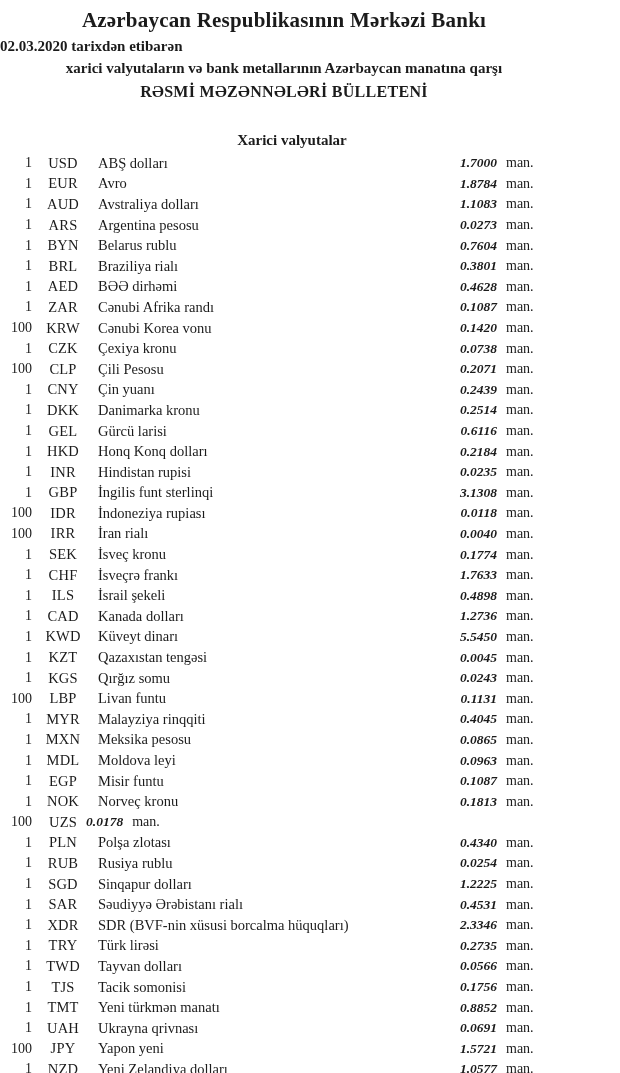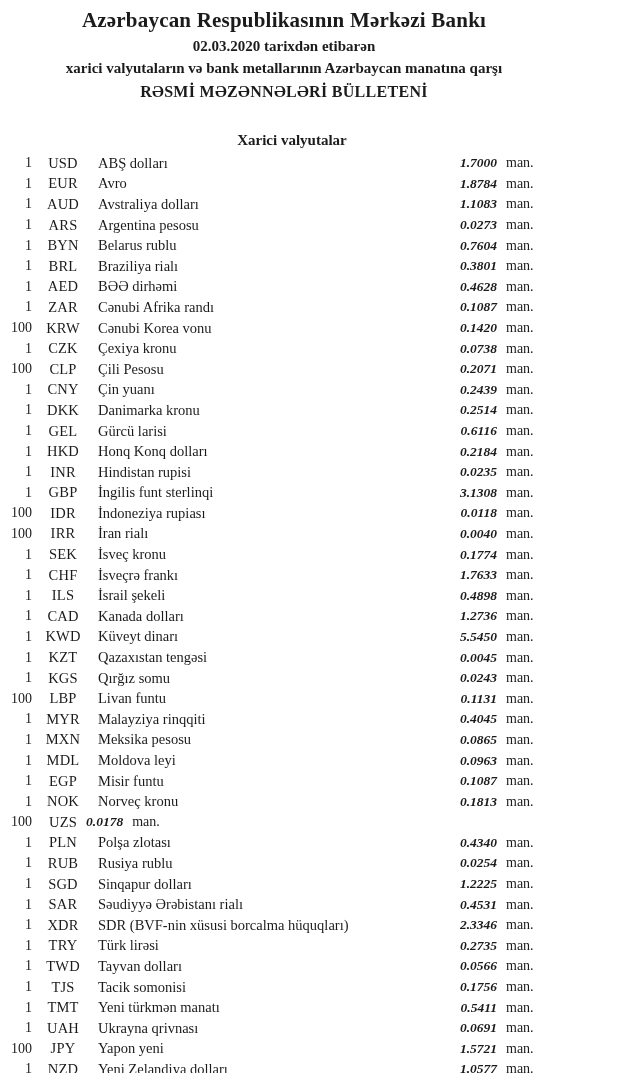--- a/index.html
+++ b/index.html
@@ -25,21 +25,21 @@
   .doc-title {
     font-size: 21px;
     font-weight: bold;
     text-align: center;
     line-height: 26px;
     letter-spacing: 0.2px;
   }
   .doc-date {
     font-size: 15px;
     font-weight: bold;
-    text-align: center;
+    text-align: left;
     line-height: 20px;
     margin-top: 3px;
   }
   .doc-subtitle {
     font-size: 15px;
     font-weight: bold;
     text-align: center;
     line-height: 20px;
     margin-top: 2px;
   }
@@ -438,21 +438,21 @@
     <span class="cell-code">TJS</span>
     <span class="cell-name">Tacik somonisi</span>
     <span class="cell-rate">0.1756</span>
     <span class="cell-unit">man.</span>
   </div>
 
   <div class="rate-row">
     <span class="cell-qty">1</span>
     <span class="cell-code">TMT</span>
     <span class="cell-name">Yeni türkmən manatı</span>
-    <span class="cell-rate">0.5411</span>
+    <span class="cell-rate">0.8852</span>
     <span class="cell-unit">man.</span>
   </div>
 
   <div class="rate-row">
     <span class="cell-qty">1</span>
     <span class="cell-code">UAH</span>
     <span class="cell-name">Ukrayna qrivnası</span>
     <span class="cell-rate">0.0691</span>
     <span class="cell-unit">man.</span>
   </div>

